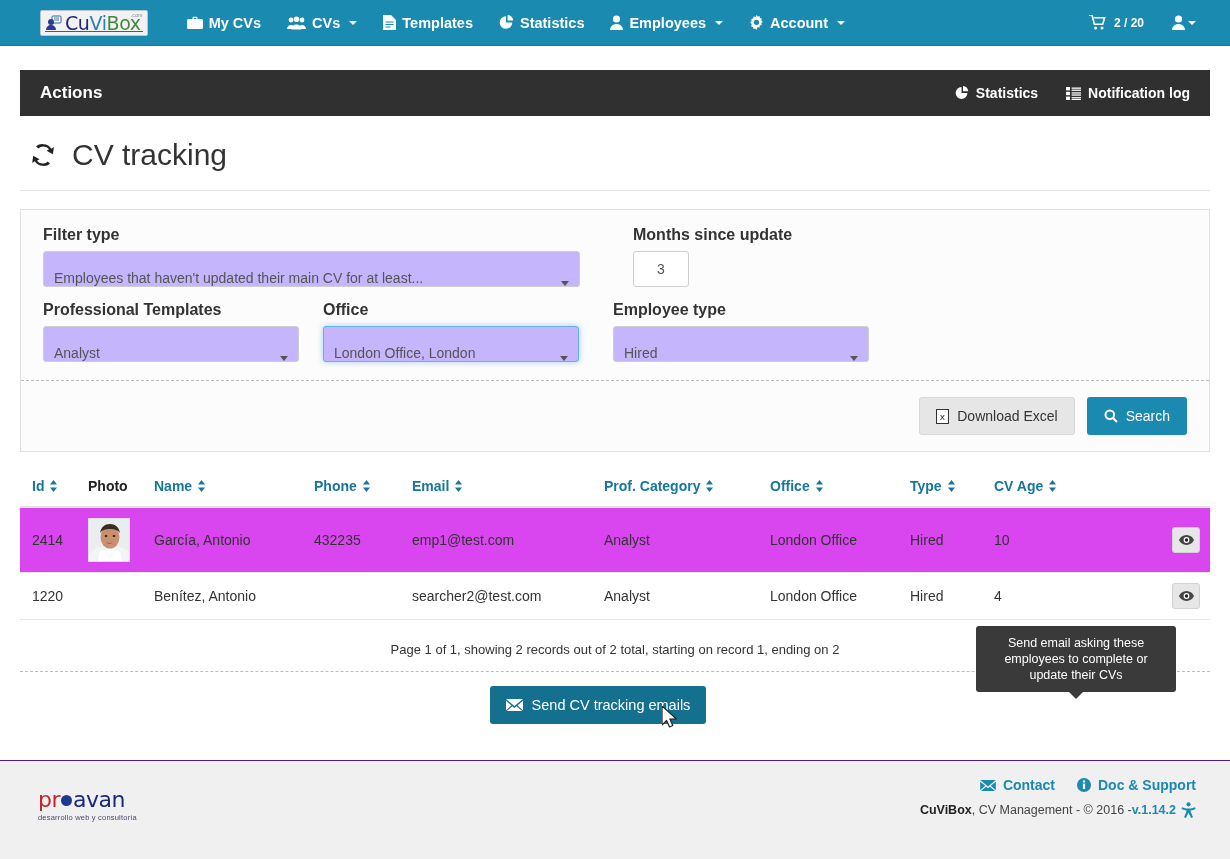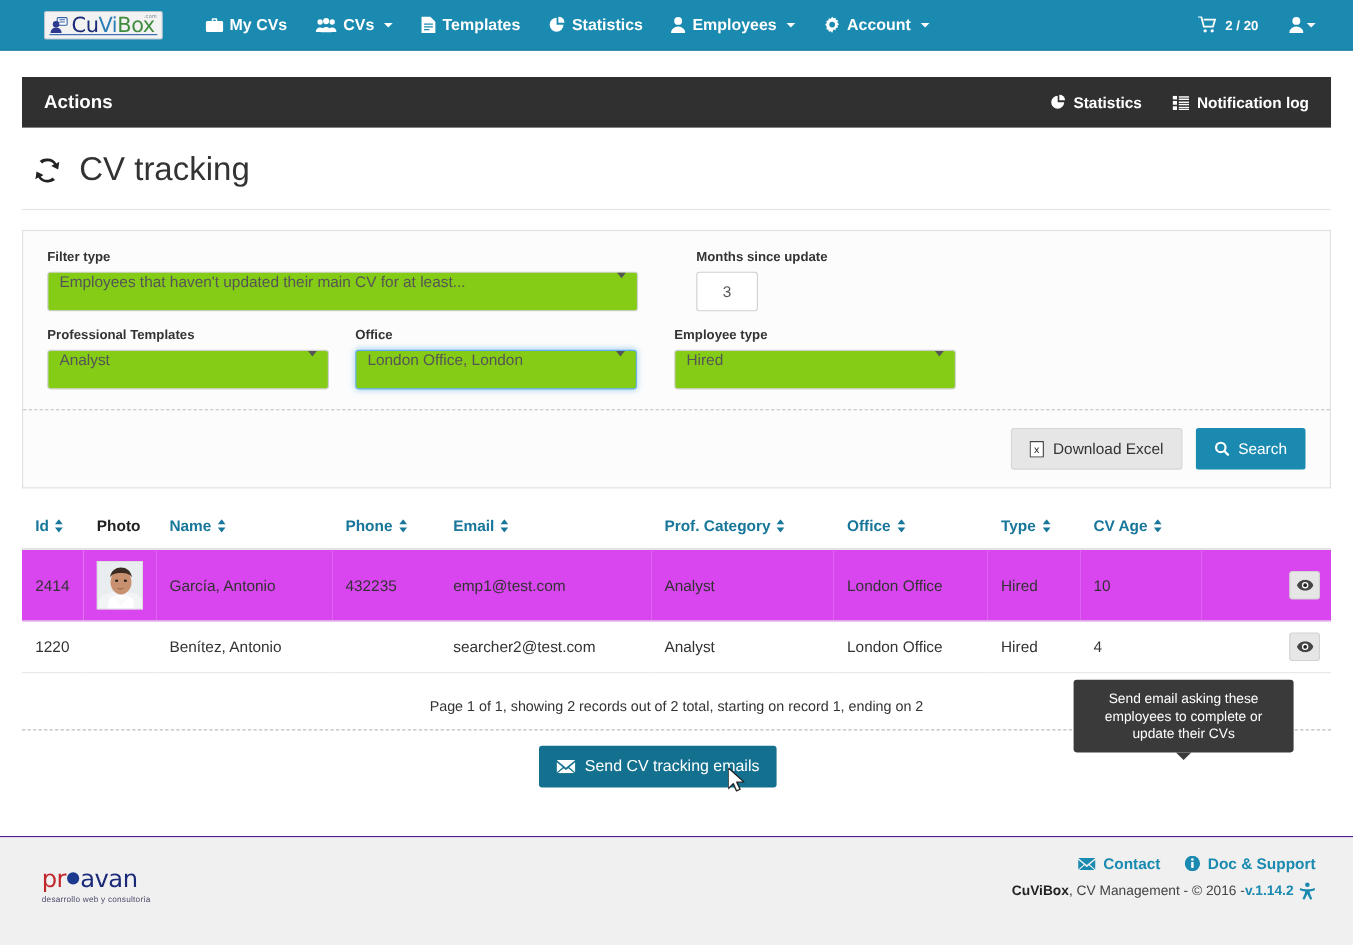--- a/index.html
+++ b/index.html
@@ -133,30 +133,30 @@
   
   .filter-panel {
     border: 1px solid #e0e0e0;
     background: #fcfcfc;
     margin-top: 18px;
     padding: 16px 22px 0 22px;
   }
   .frow { display: flex; }
   .fgroup { margin-bottom: 14px; }
   .flabel {
-    font-size: 12px; font-weight: bold; color: #333;
+    font-size: 16px; font-weight: bold; color: #333;
     display: block; margin-bottom: 7px;
   }
   .sel {
     height: 36px;
     border: 1px solid #cfcfcf;
-    background: #84cc16;
+    background: #c4b5fd;
     border-radius: 3px;
     display: flex;
-    align-items: flex-start;
+    align-items: flex-end;
     padding: 0 10px;
     font-size: 14px;
     color: #555;
     position: relative;
     cursor: pointer;
   }
   .sel .selcaret {
     margin-left: auto;
     width: 0; height: 0;
     border-left: 4px solid transparent;

